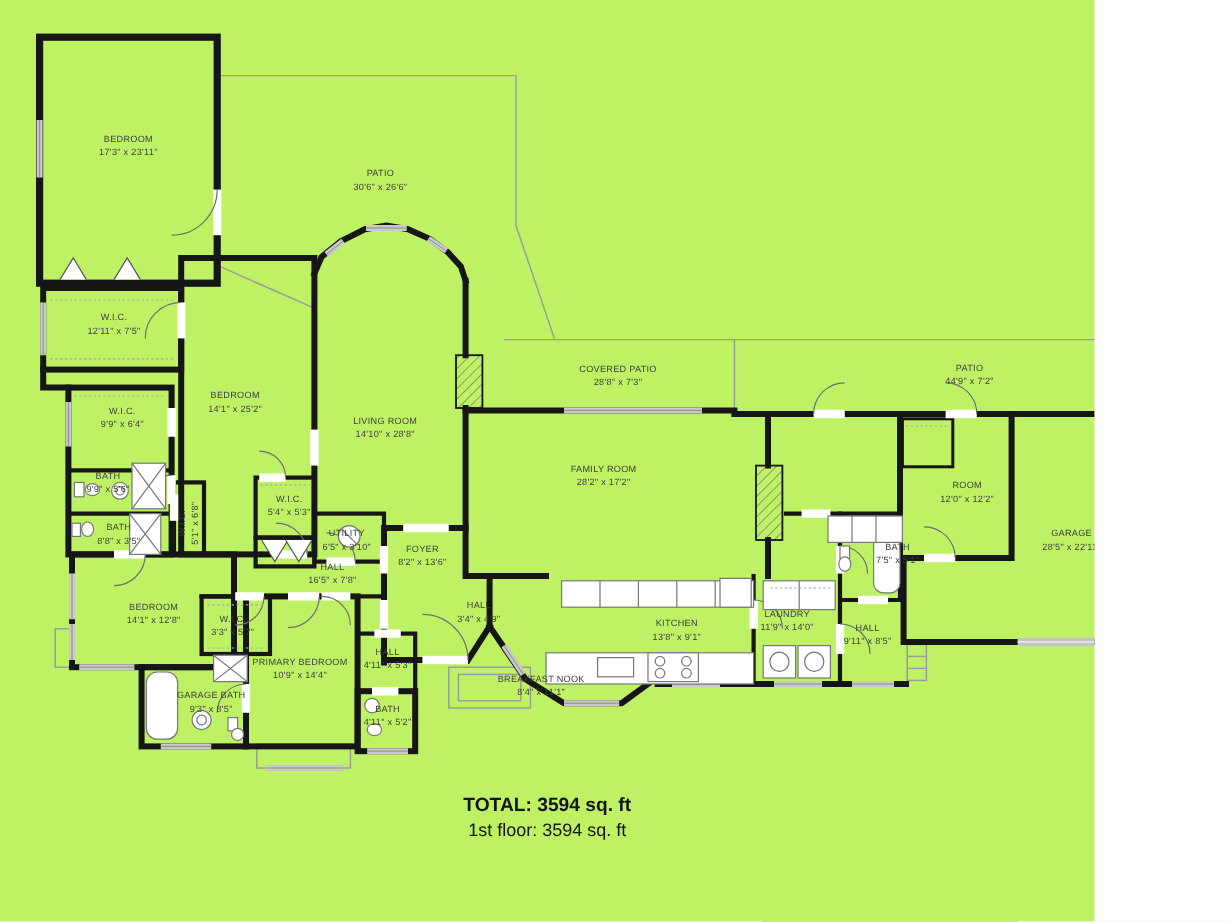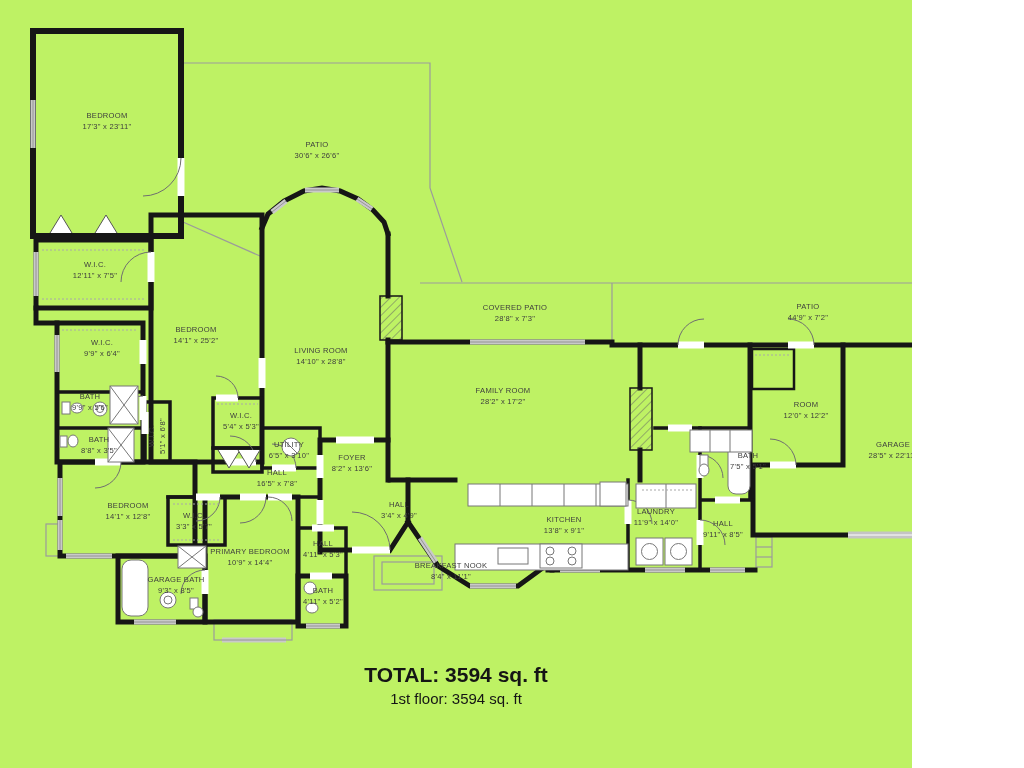--- a/index.html
+++ b/index.html
@@ -6,21 +6,21 @@
   .stage{position:relative;width:912px;height:768px;background:#bef264;overflow:hidden;
          font-family:Liberation Sans, sans-serif;}
   .plan-svg{position:absolute;left:0;top:0;}
   .room-label{position:absolute;transform:translate(-50%,-50%);text-align:center;
               color:#3d3d3d;font-size:7.6px;line-height:1.45;letter-spacing:.25px;
               white-space:nowrap;}
   .room-label.vertical{transform:translate(-50%,-50%) rotate(-90deg);}
   .room-label .rl-name{display:block;}
   .room-label .rl-dims{display:block;}
   .summary{position:absolute;left:0;top:663px;width:100%;text-align:center;color:#151515;}
-  .summary .s-total{font-size:21px;font-weight:bold;margin:0 0 3px 0;}
+  .summary .s-total{font-size:16px;font-weight:bold;margin:0 0 3px 0;}
   .summary .s-line{font-size:15px;margin:0 0 2px 0;}
   .compass{position:absolute;left:930px;top:698px;width:90px;height:62px;}
 </style>
 </head>
 <body>
 
 <div class="stage">
 
   <svg class="plan-svg" width="1024" height="768" viewBox="0 0 1024 768">
     <defs>

